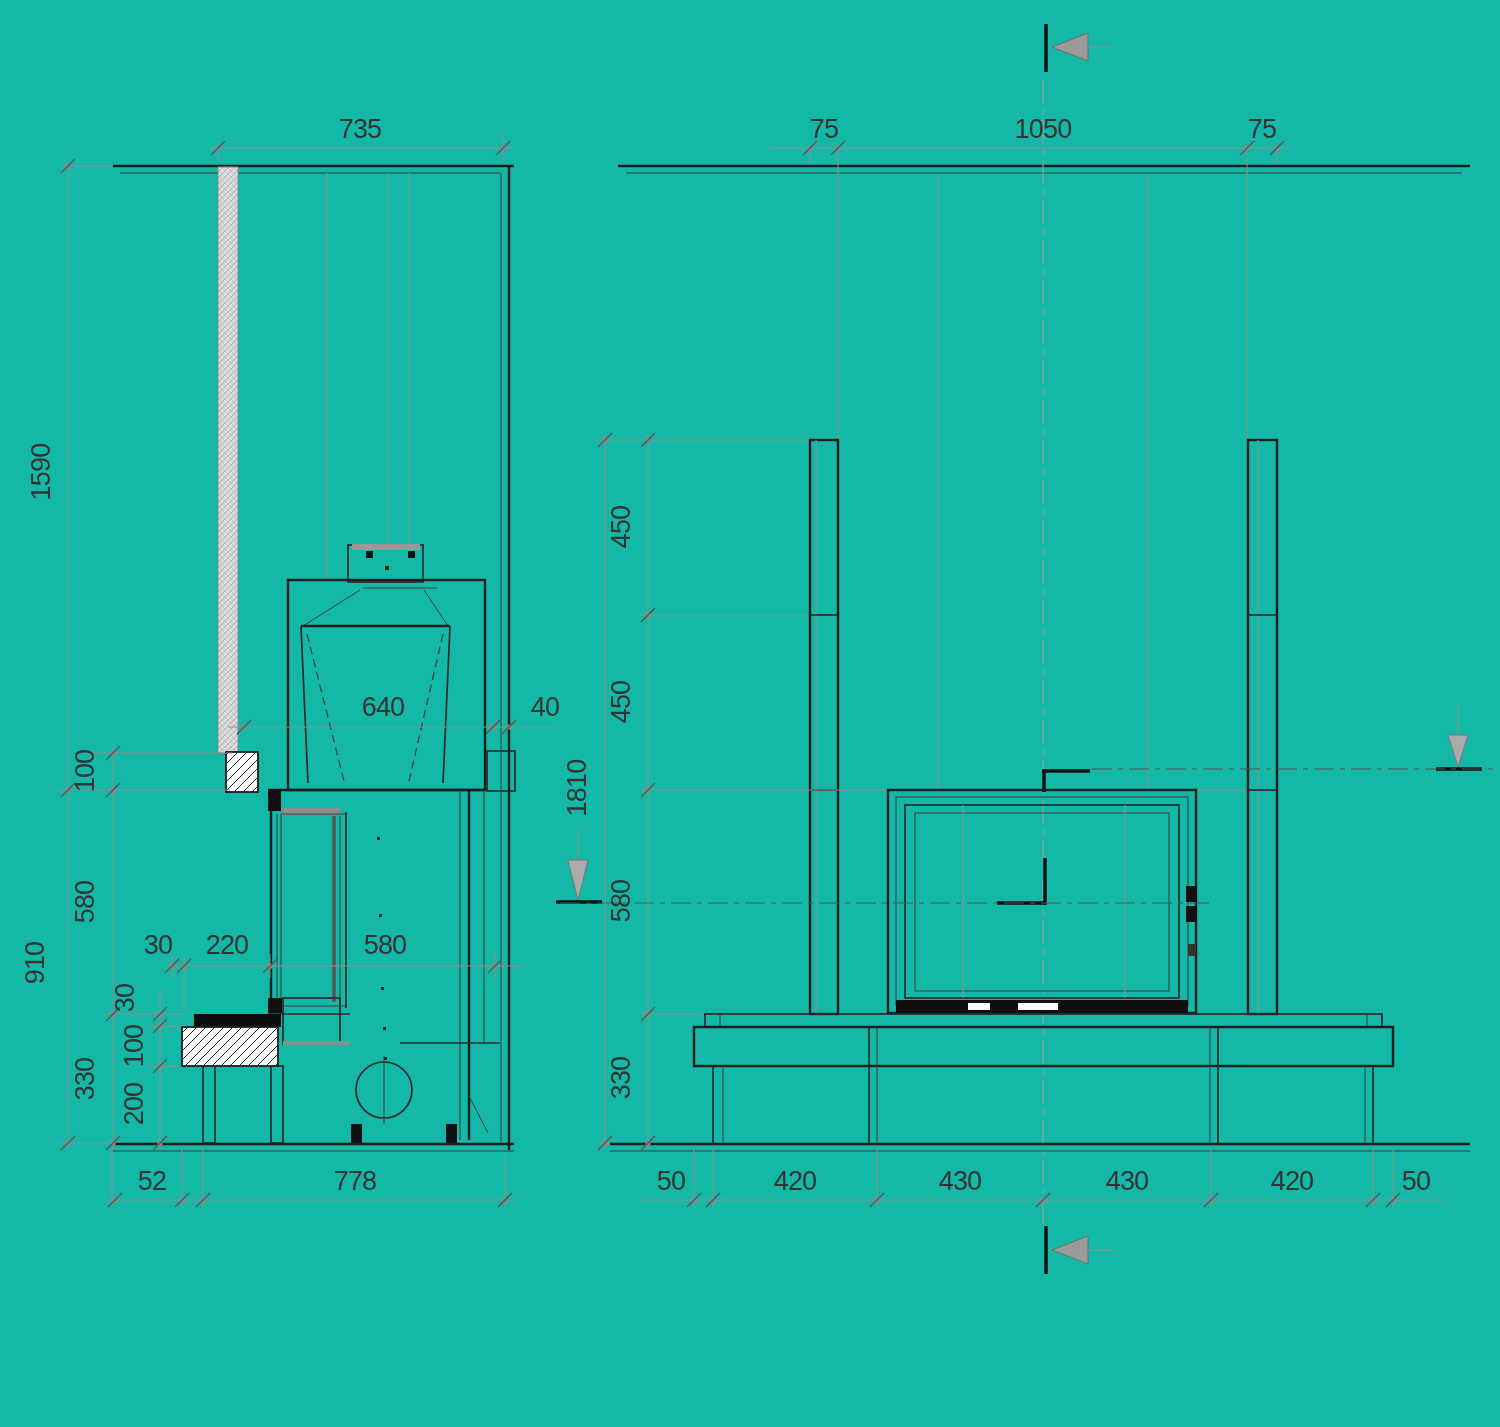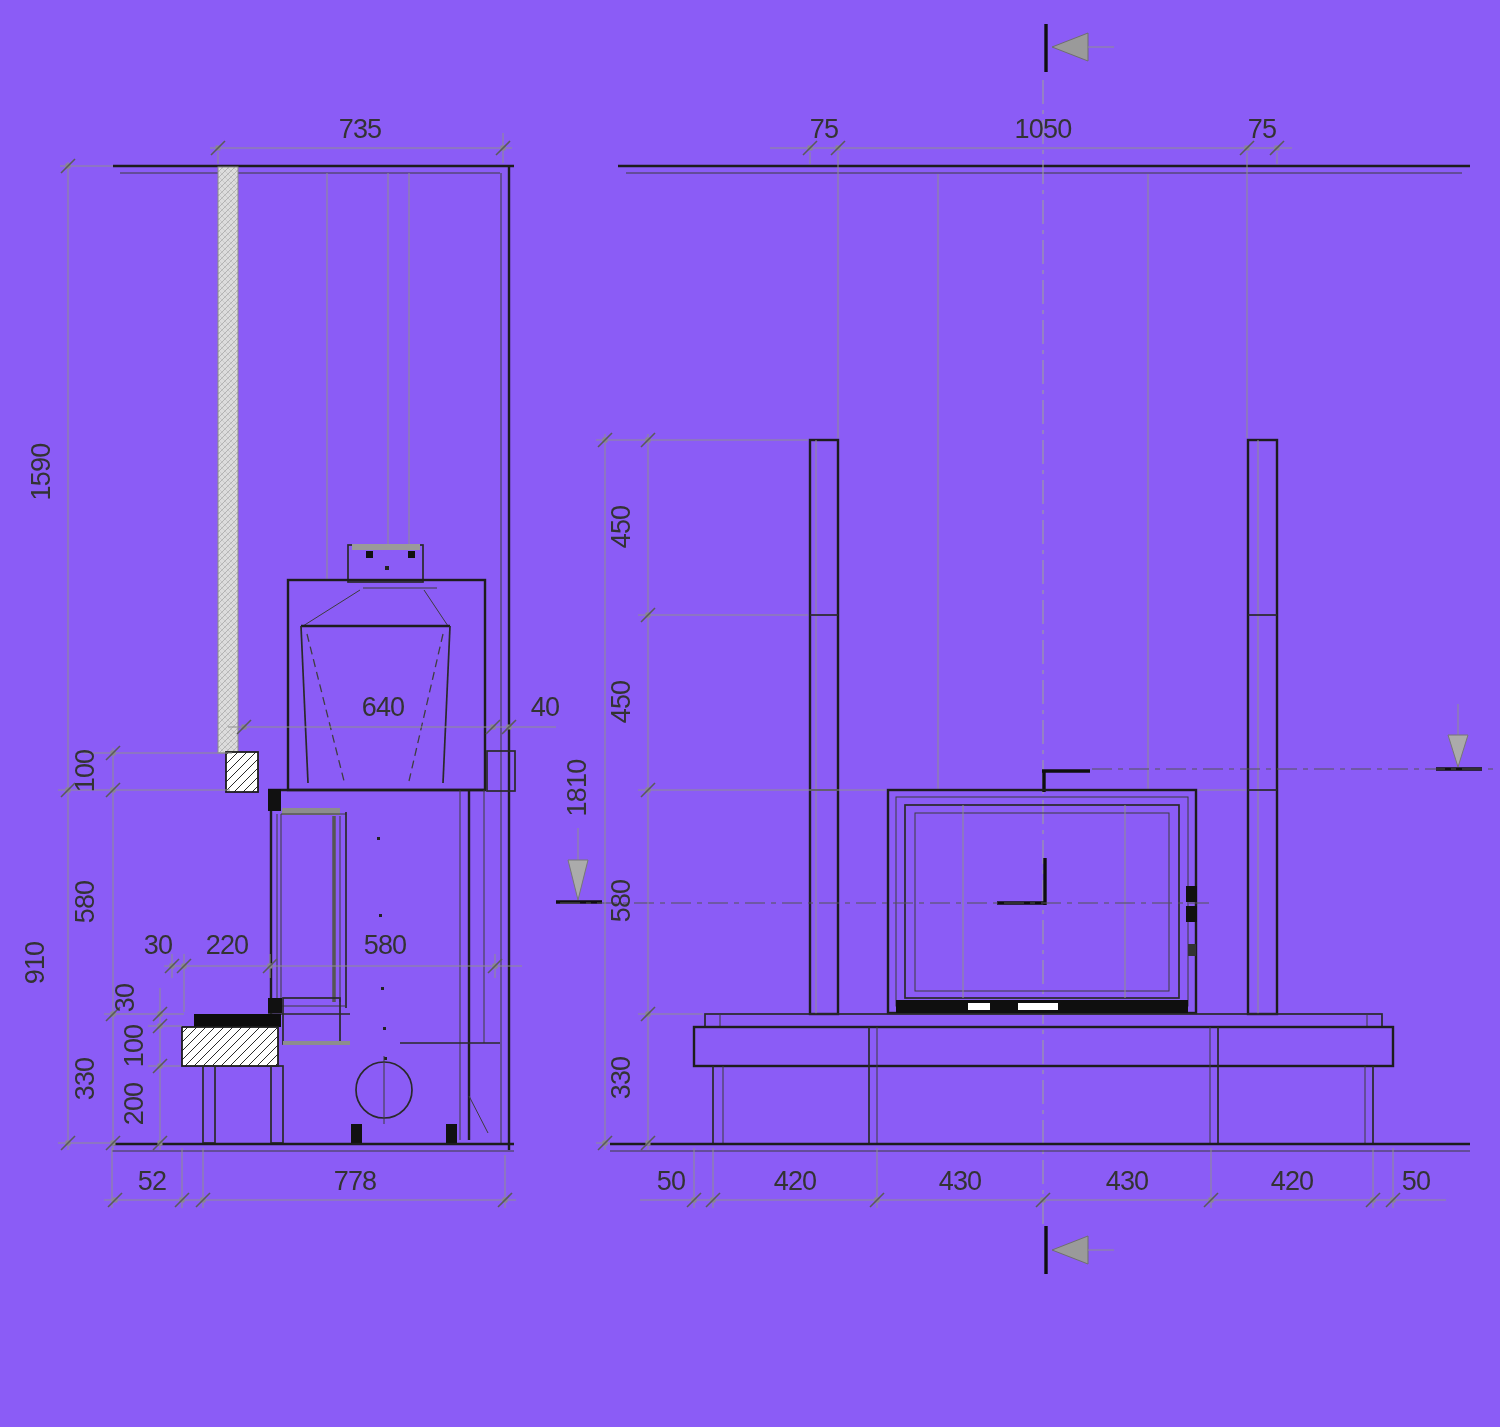--- a/index.html
+++ b/index.html
@@ -1,16 +1,16 @@
 <!DOCTYPE html>
 <html><head>
 <meta charset="utf-8">
 <style>
   html,body{margin:0;padding:0;background:#ffffff;}
-  .page{width:1500px;height:1427px;position:relative;background:#8b5cf6;overflow:hidden;}
+  .page{width:1500px;height:1427px;position:relative;background:#14b8a6;overflow:hidden;}
   svg{display:block;}
   
   .s2{stroke:#1d1d1d;stroke-width:2.4;fill:none;}
   .s3{stroke:#0f0f0f;stroke-width:3.4;fill:none;}
   .s15{stroke:#2a2a2a;stroke-width:1.7;fill:none;}
   .s1{stroke:#3c3c3c;stroke-width:1;fill:none;}
   .ext{stroke:#8f8f8f;stroke-width:1;fill:none;}
   .dash{stroke:#3f3f3f;stroke-width:1.3;fill:none;stroke-dasharray:8 5;}
   .cdash{stroke:#555;stroke-width:1.2;fill:none;stroke-dasharray:20 6 5 6;}
   .cline{stroke:#9e9e9e;stroke-width:1.1;fill:none;stroke-dasharray:24 6 4 6;}

